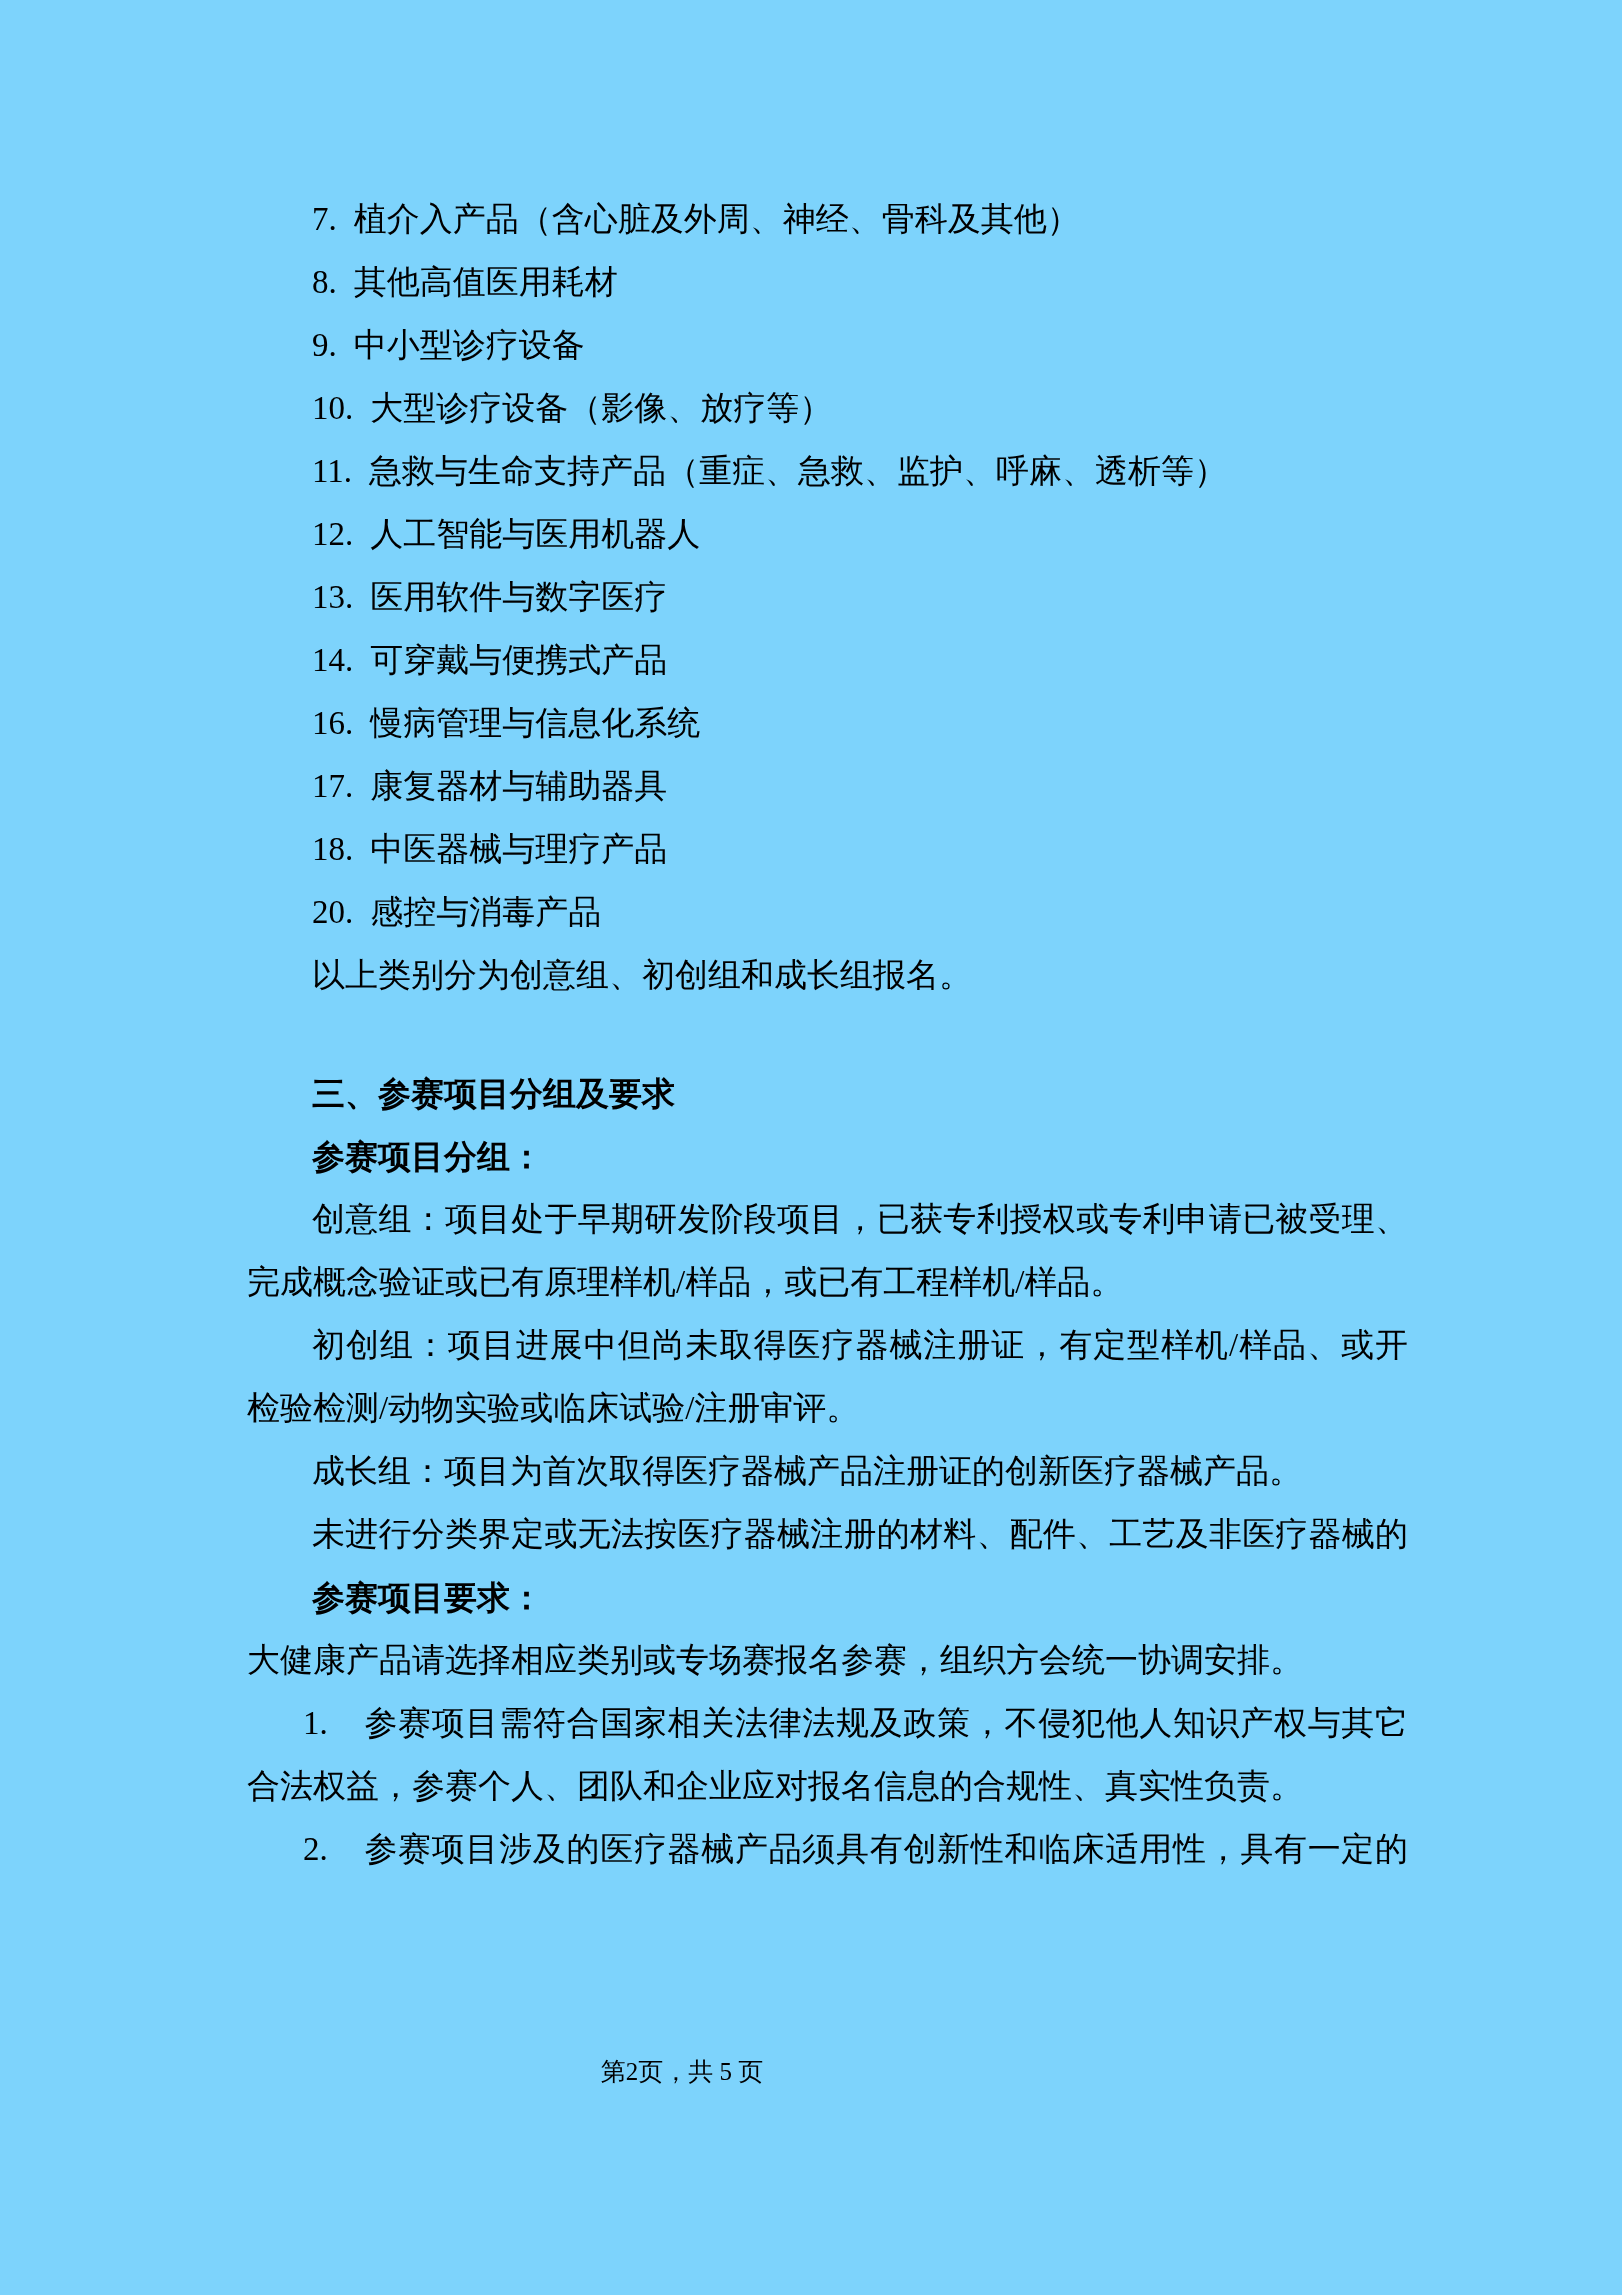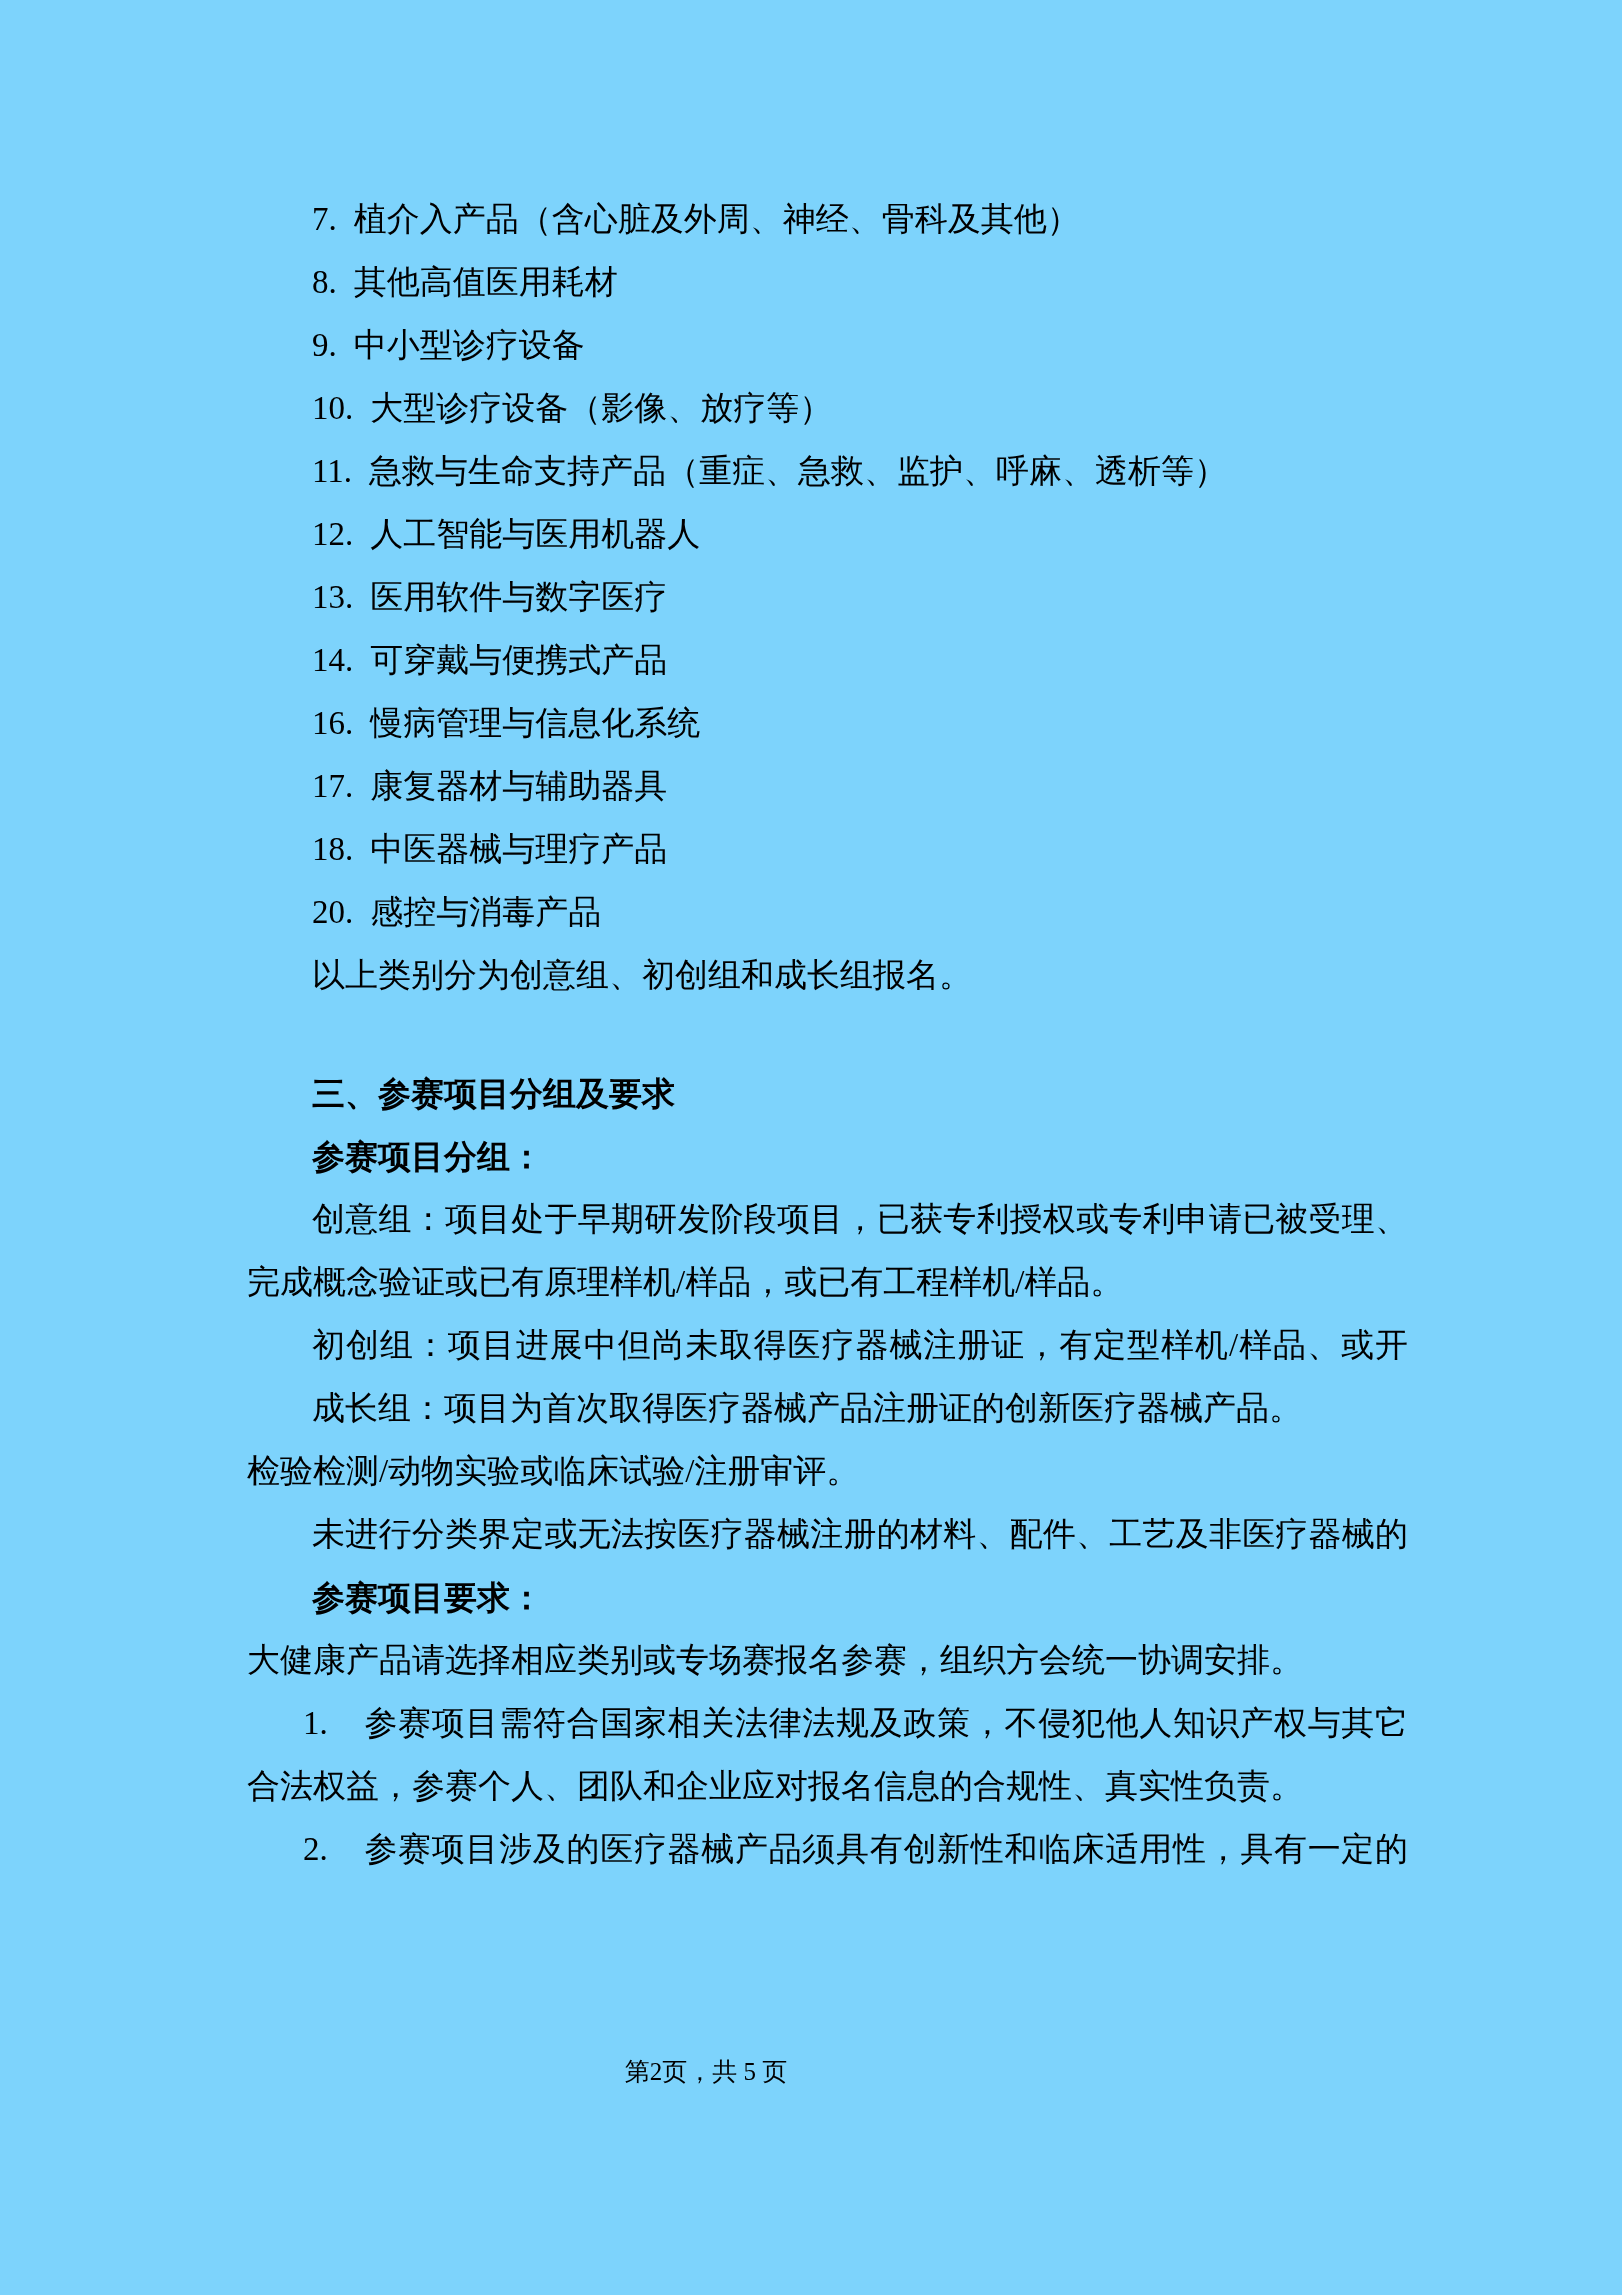--- a/index.html
+++ b/index.html
@@ -53,21 +53,20 @@
   .gap { height: 55px; }
   .footer {
     position: absolute;
     top: 2055px;
     left: 0;
     width: 1364px;
     text-align: center;
     font-size: 25px;
     line-height: 33px;
     font-family: "Liberation Serif", serif;
-    margin-left: 24px;
   }
 </style>
 </head>
 <body>
 
 <div class="page">
   <div class="content">
 
     <div class="line ind num-item"><span class="num">7.</span><span>植介入产品（含心脏及外周、神经、骨科及其他）</span></div>
     <div class="line ind num-item"><span class="num">8.</span><span>其他高值医用耗材</span></div>
@@ -85,22 +84,22 @@
     <div class="line ind">以上类别分为创意组、初创组和成长组报名。</div>
 
     <div class="gap"></div>
 
     <div class="line ind bold-head">三、参赛项目分组及要求</div>
     <div class="line ind bold-head">参赛项目分组：</div>
 
     <div class="line ind fill">创意组：项目处于早期研发阶段项目，已获专利授权或专利申请已被受理、</div>
     <div class="line">完成概念验证或已有原理样机/样品，或已有工程样机/样品。</div>
     <div class="line ind fill">初创组：项目进展中但尚未取得医疗器械注册证，有定型样机/样品、或开始</div>
+    <div class="line">检验检测/动物实验或临床试验/注册审评。</div>
     <div class="line ind">成长组：项目为首次取得医疗器械产品注册证的创新医疗器械产品。</div>
-    <div class="line">检验检测/动物实验或临床试验/注册审评。</div>
     <div class="line ind fill">未进行分类界定或无法按医疗器械注册的材料、配件、工艺及非医疗器械的</div>
     <div class="line ind bold-head">参赛项目要求：</div>
 
     <div class="line">大健康产品请选择相应类别或专场赛报名参赛，组织方会统一协调安排。</div>
 
     <div class="line req fill"><span class="num">1.</span><span>参赛项目需符合国家相关法律法规及政策，不侵犯他人知识产权与其它</span></div>
     <div class="line">合法权益，参赛个人、团队和企业应对报名信息的合规性、真实性负责。</div>
     <div class="line req fill"><span class="num">2.</span><span>参赛项目涉及的医疗器械产品须具有创新性和临床适用性，具有一定的</span></div>
 
   </div>

